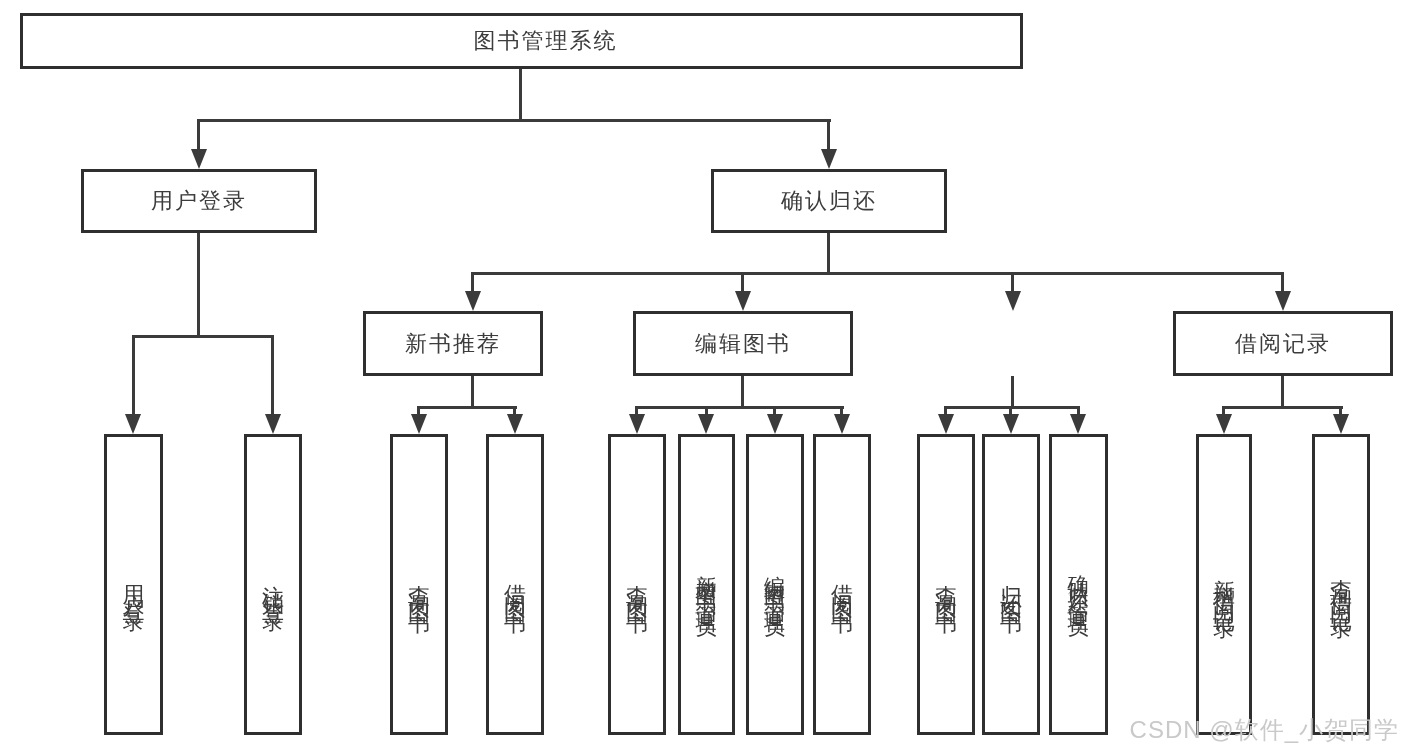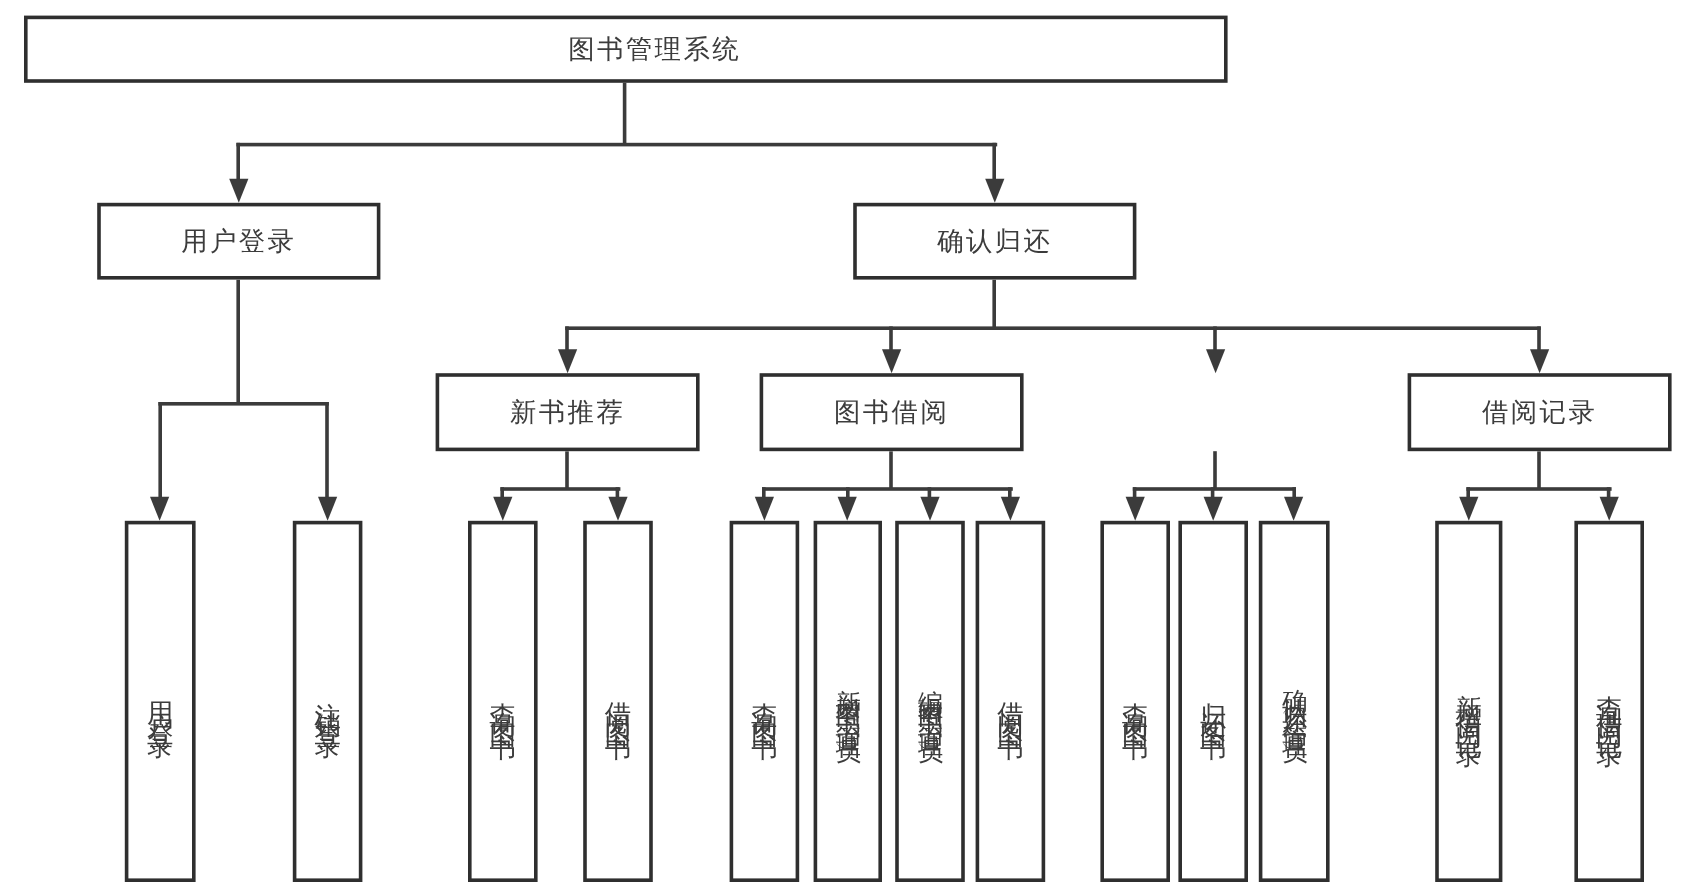--- a/index.html
+++ b/index.html
@@ -72,25 +72,25 @@
   <div class="hline" style="left:471px;top:272px;width:813px;"></div>
   <div class="vline" style="left:471px;top:272px;height:21px;"></div>
   <div class="vline" style="left:741px;top:272px;height:21px;"></div>
   <div class="vline" style="left:1011px;top:272px;height:21px;"></div>
   <div class="vline" style="left:1281px;top:272px;height:21px;"></div>
   <div class="arrow" style="left:465px;top:291px;"></div>
   <div class="arrow" style="left:735px;top:291px;"></div>
   <div class="arrow" style="left:1005px;top:291px;"></div>
   <div class="arrow" style="left:1275px;top:291px;"></div>
 
-  <div class="hbox" style="left:363px;top:311px;width:220px;height:65px;">
+  <div class="hbox" style="left:363px;top:311px;width:180px;height:65px;">
     <span>新书推荐</span>
   </div>
   <div class="hbox" style="left:633px;top:311px;width:220px;height:65px;">
-    <span>图书借阅</span>
+    <span>编辑图书</span>
   </div>
   <div class="hbox" style="left:1173px;top:311px;width:220px;height:65px;">
     <span>借阅记录</span>
   </div>
 
   <div class="vline" style="left:471px;top:376px;height:32px;"></div>
   <div class="hline" style="left:417px;top:406px;width:100px;"></div>
   <div class="vline" style="left:417px;top:406px;height:10px;"></div>
   <div class="vline" style="left:513px;top:406px;height:10px;"></div>
   <div class="arrow" style="left:411px;top:414px;"></div>
@@ -160,14 +160,15 @@
     <span class="vtext">确认归还（管理员）</span>
   </div>
 
   <div class="leaf mid" style="left:1196px;width:56px;">
     <span class="vtext">新增借阅记录</span>
   </div>
   <div class="leaf mid" style="left:1312px;width:58px;">
     <span class="vtext">查询借阅记录</span>
   </div>
 
+  <div class="watermark">CSDN @软件_小贺同学</div>
 
 </div>
 
 </body></html>

